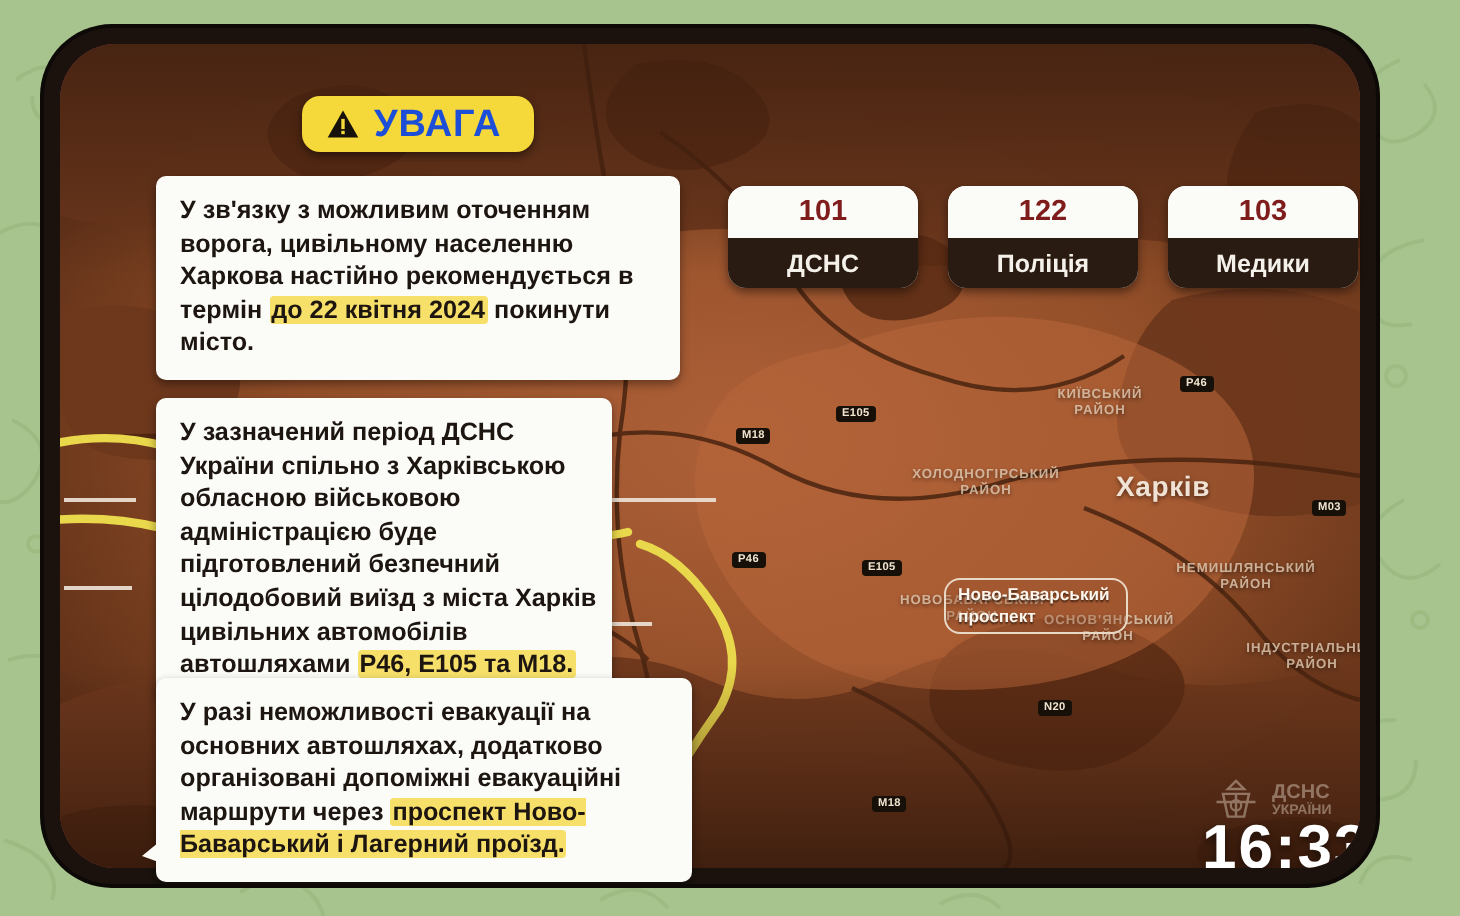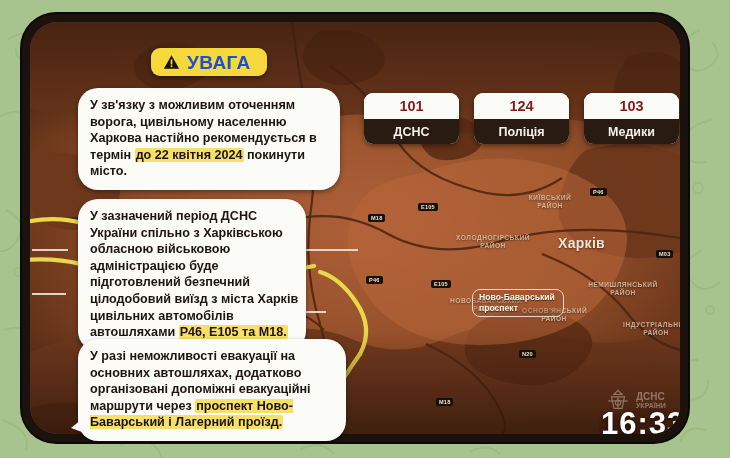--- a/index.html
+++ b/index.html
@@ -72,21 +72,21 @@
     font-weight: bold;
     color: #1d4ed8;
     letter-spacing: .4px;
     line-height: 1;
   }
 
   
   .bubble {
     position: absolute;
     background: #fbfbf8;
-    border-radius: 20px;
+    border-radius: 5px;
     padding: 9px 6px 10px 12px;
     box-shadow: 0 2px 5px rgba(0,0,0,.4);
     z-index: 15;
     box-sizing: border-box;
   }
   .bubble p {
     margin: 0;
     font-size: 12.6px;
     line-height: 16.6px;
     font-weight: bold;
@@ -411,21 +411,21 @@
     <div class="bubble" id="bubble3">
       <p><span>У разі неможливості евакуації на основних автошляхах, додатково організовані допоміжні евакуаційні маршрути через </span><mark>проспект Ново-Баварський і Лагерний проїзд.</mark></p>
     </div>
 
     <div id="cards">
       <div class="card">
         <div class="num">101</div>
         <div class="org">ДСНС</div>
       </div>
       <div class="card">
-        <div class="num">124</div>
+        <div class="num">122</div>
         <div class="org">Поліція</div>
       </div>
       <div class="card">
         <div class="num">103</div>
         <div class="org">Медики</div>
       </div>
     </div>
 
   </div>
 </div>

